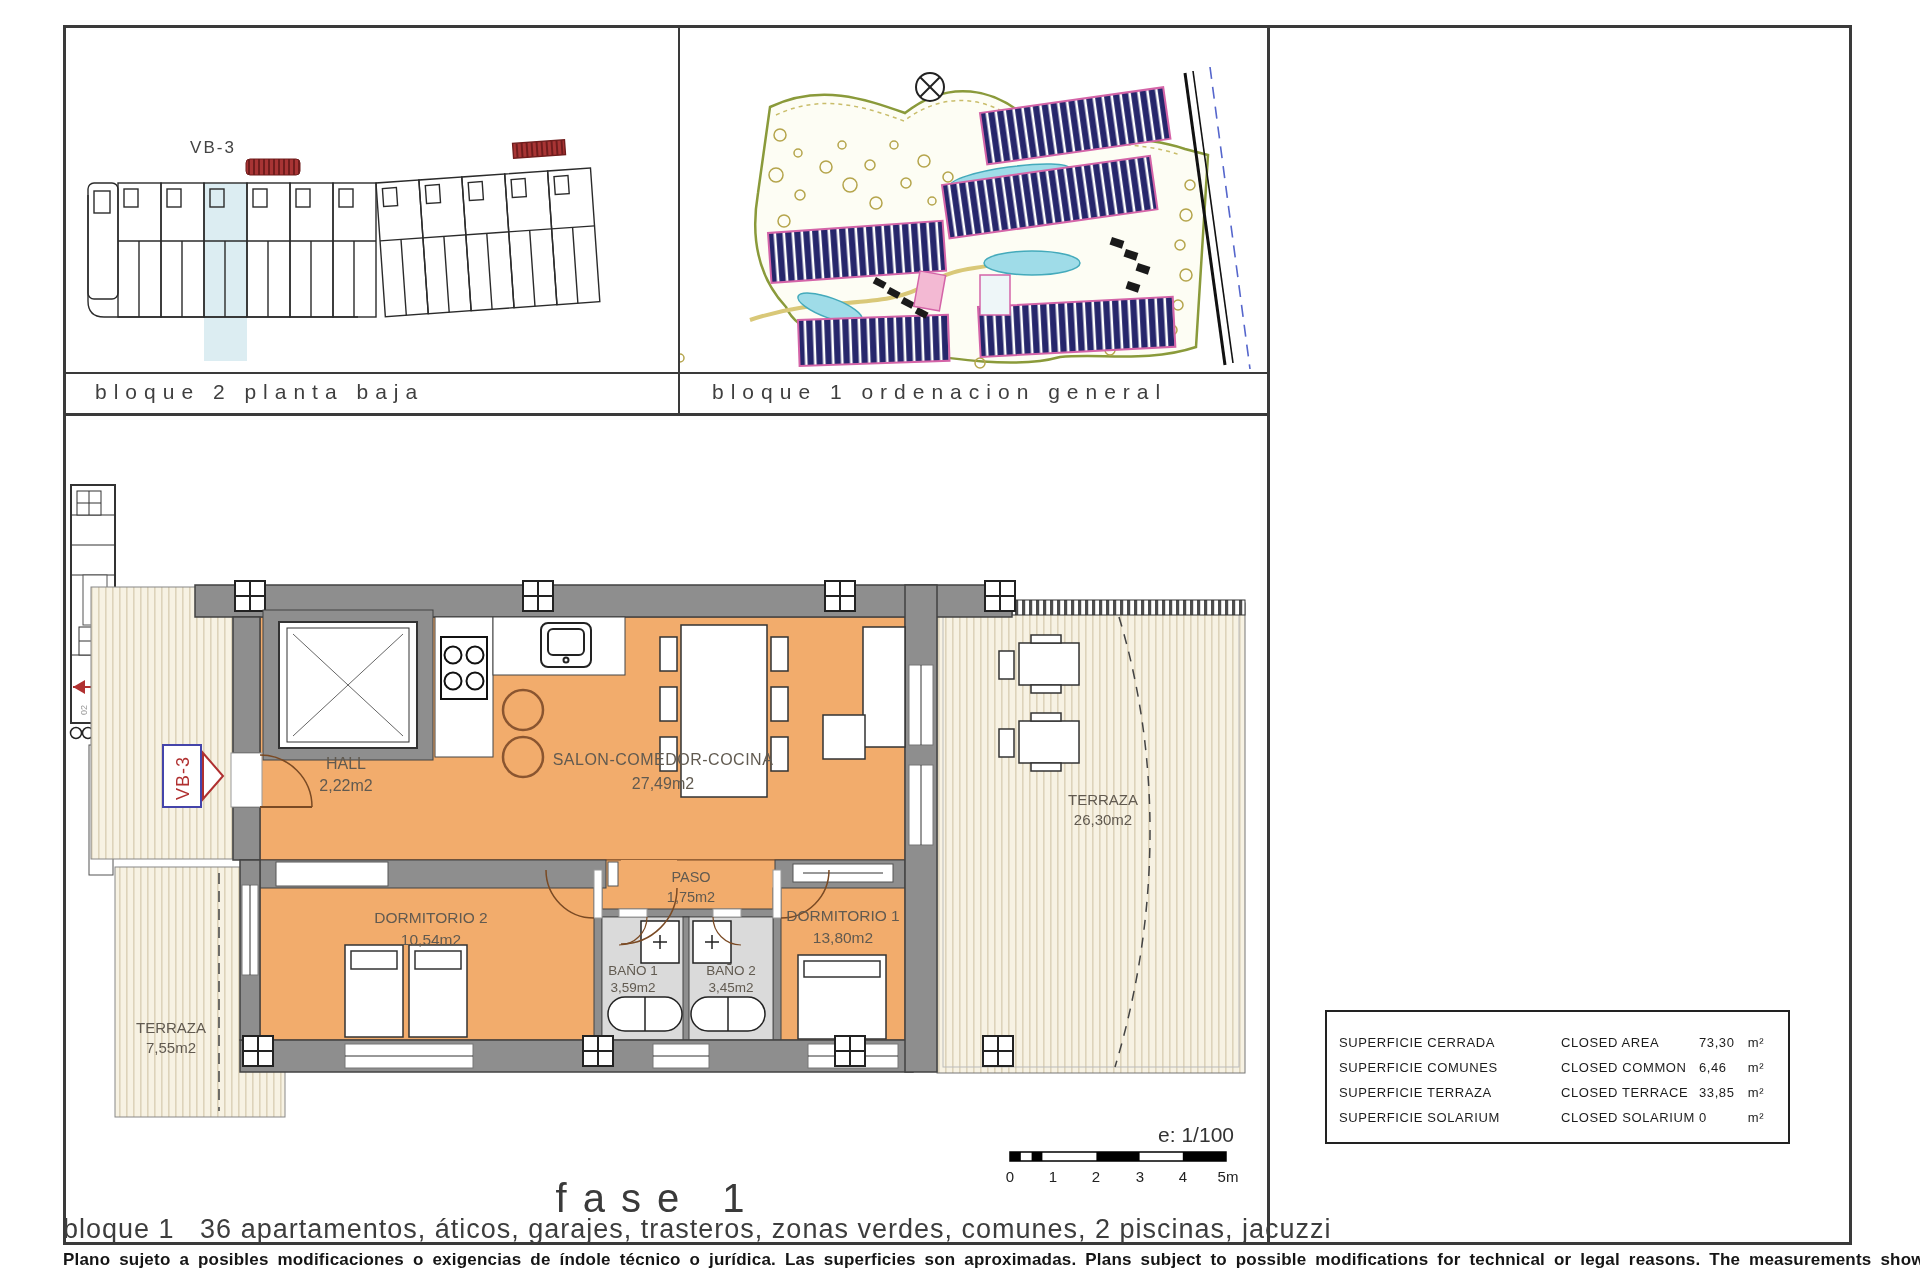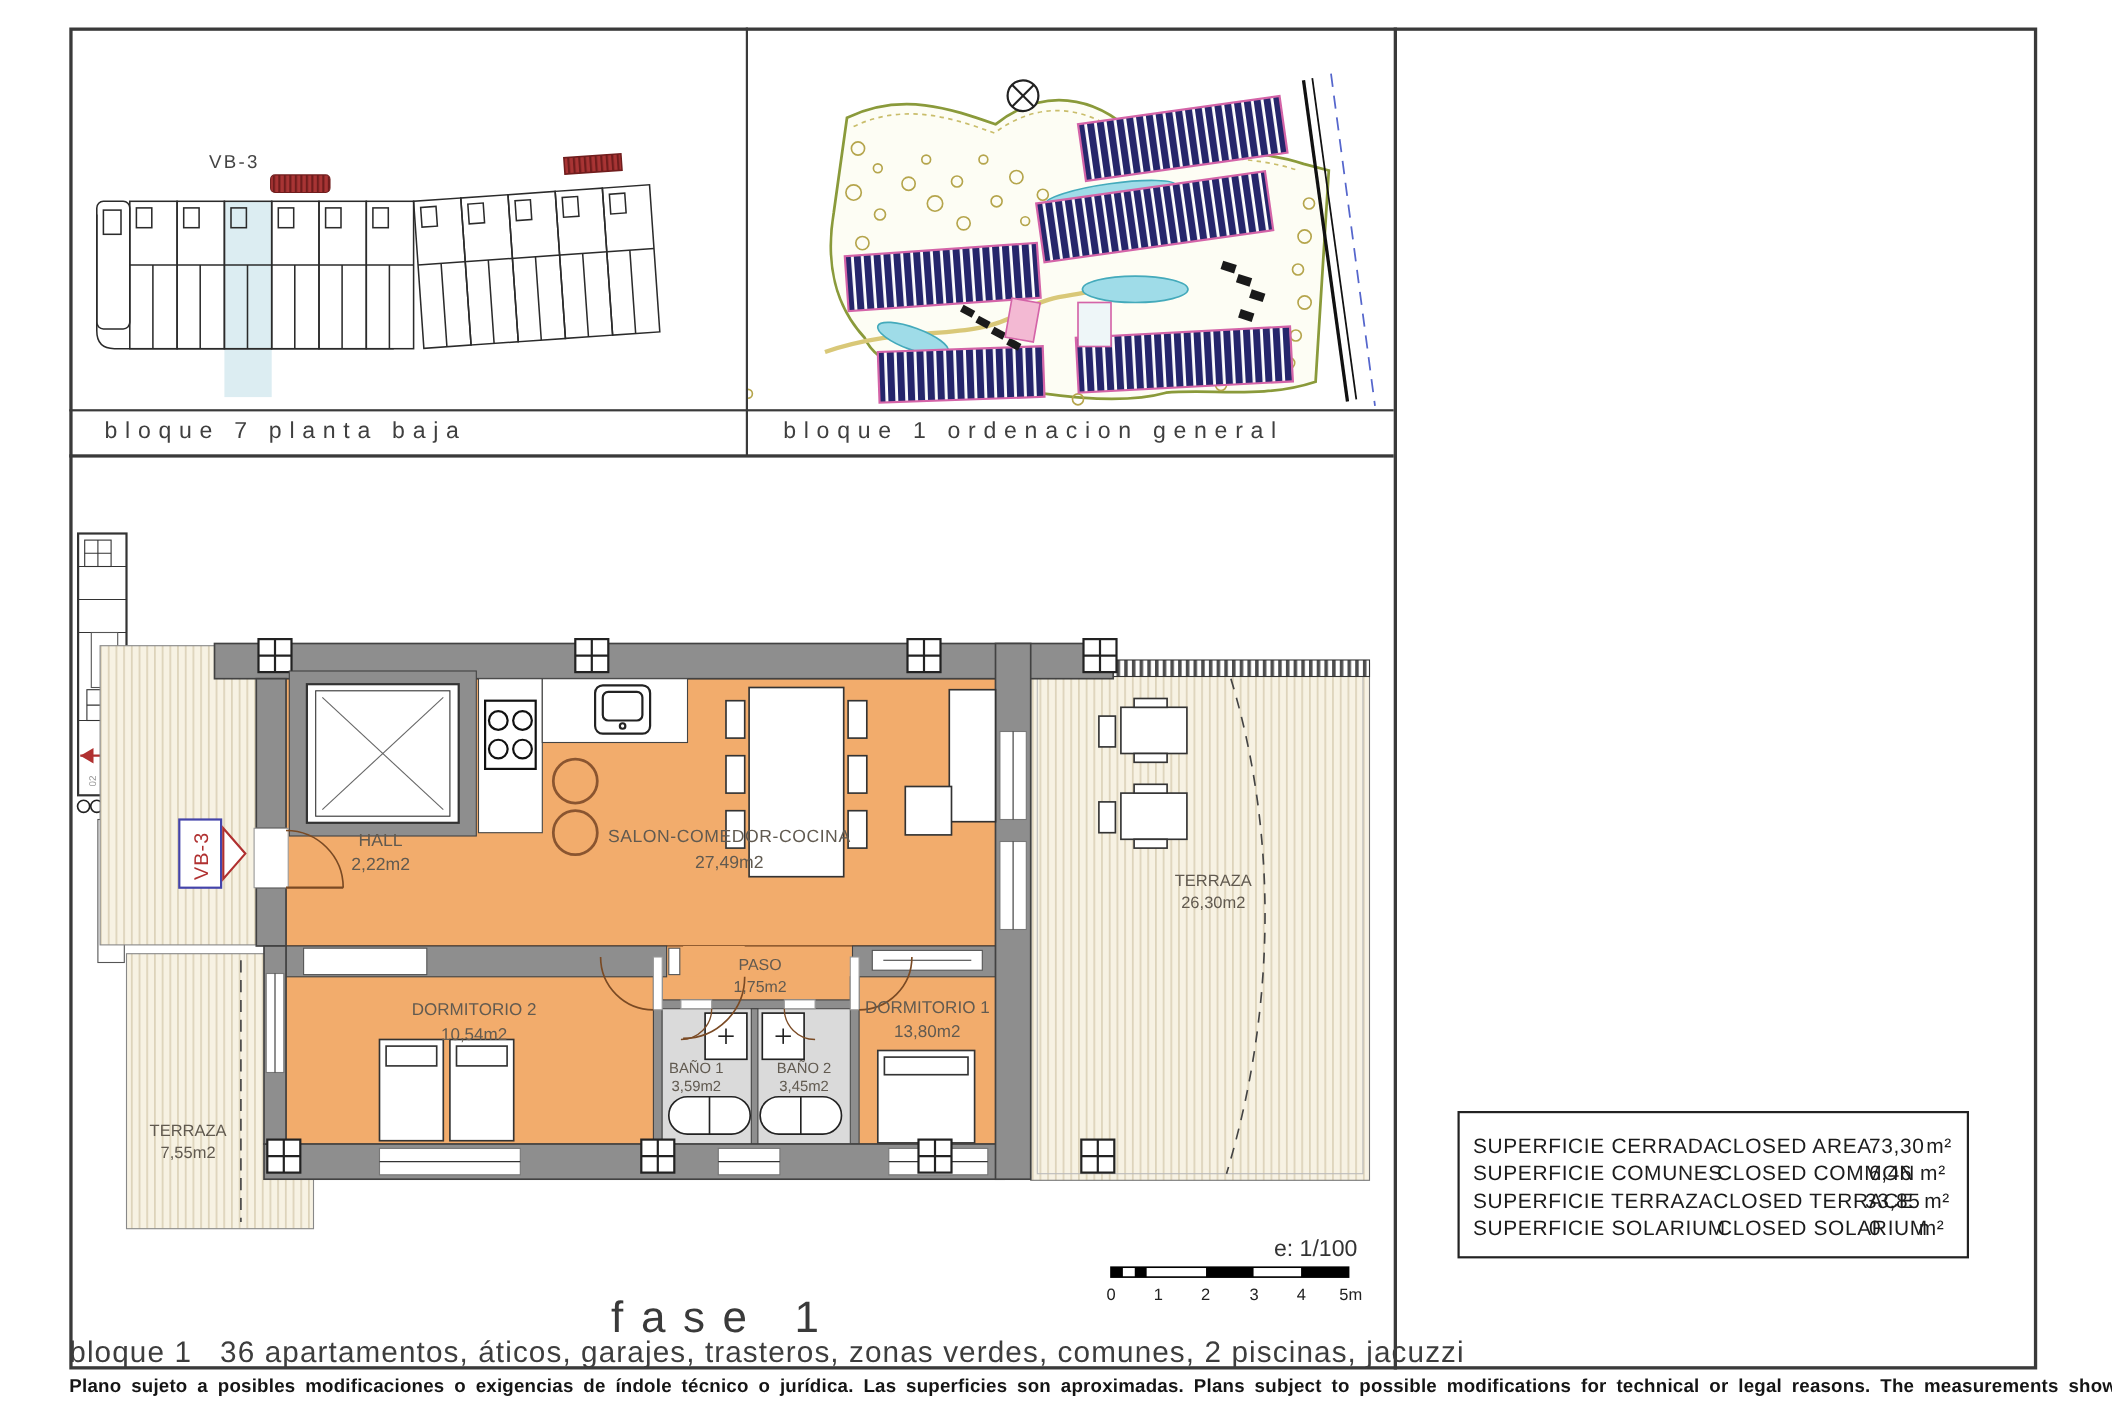--- a/index.html
+++ b/index.html
@@ -16,21 +16,21 @@
                 letter-spacing:1px;color:#3d3d3d;white-space:pre;}
   .phase{left:63px;top:1176px;width:1190px;text-align:center;font-size:40px;
          letter-spacing:16px;color:#3a3a3a;}
   .disclaimer{left:63px;top:1250px;width:1792px;font-size:17px;font-weight:bold;color:#151515;
               white-space:nowrap;word-spacing:4px;letter-spacing:0.2px;}
   
   .tbl{left:1325px;top:1000px;width:465px;}
   .tbl-header{border:2px solid #222;padding:5px 10px 4px 12px;font-size:19px;letter-spacing:3px;
               color:#222;white-space:nowrap;}
   .tbl-body{border:2px solid #222;margin-top:10px;padding:18px 12px 12px 12px;}
-  .tbl-row{display:flex;font-size:19px;color:#1c1c1c;line-height:25px;letter-spacing:0.6px;white-space:nowrap;}
+  .tbl-row{display:flex;font-size:13px;color:#1c1c1c;line-height:25px;letter-spacing:0.6px;white-space:nowrap;}
   .tbl-row .es{width:222px;}
   .tbl-row .en{width:138px;}
   .tbl-row .val{flex:1;text-align:left;}
   .tbl-row .unit{width:40px;text-align:center;}
   .tbl-total{border:2px solid #222;margin-top:26px;padding:14px 10px;display:flex;
              font-size:20px;color:#111;letter-spacing:0.8px;}
   .tbl-total .lab{flex:1;}
   svg text{font-family:"Liberation Sans", sans-serif;}
 </style>
 </head>
@@ -86,21 +86,21 @@
         <rect x="362" y="164" width="14" height="18"></rect>
       <rect x="405" y="164" width="14" height="18"></rect>
         <rect x="448" y="164" width="14" height="18"></rect>
       <rect x="491" y="164" width="14" height="18"></rect>
       <rect x="452" y="128" width="52" height="15" fill="url(#redh)" stroke="#701d1d"></rect>
     </g>
 
     <rect x="183" y="134" width="54" height="16" rx="4" fill="url(#redh)" stroke="#701d1d"></rect>
     <text x="150" y="128" font-size="17" letter-spacing="2" fill="#444" text-anchor="middle">VB-3</text>
   </svg>
-  <div class="abs panel-title" style="left:95px;top:380px;">bloque 7 planta baja</div>
+  <div class="abs panel-title" style="left:95px;top:380px;">bloque 2 planta baja</div>
 
   <svg class="abs" style="left:680px;top:25px;" width="587" height="348" viewBox="0 0 587 348">
     <defs>
       <pattern id="bld" width="9" height="60" patternUnits="userSpaceOnUse">
         <rect width="9" height="60" fill="#26266b"></rect>
           <rect x="5.5" width="2.6" height="60" fill="#ffffff"></rect>
       </pattern>
     </defs>
 
     <path d="M90,82 C140,58 185,74 225,88 C268,54 315,62 350,96 C400,116 458,108 505,124

